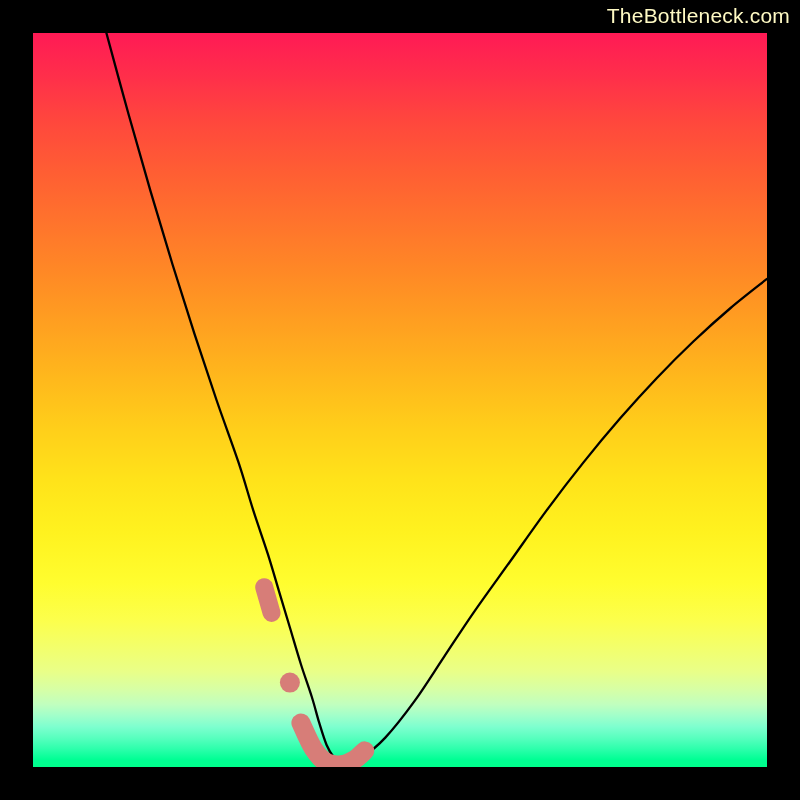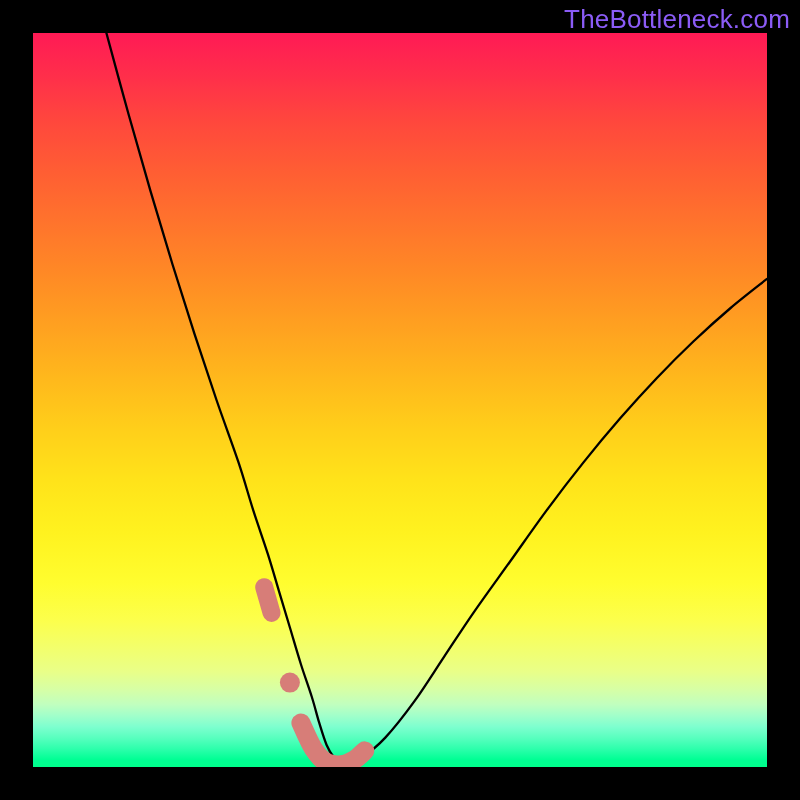--- a/index.html
+++ b/index.html
@@ -14,23 +14,23 @@
     position: relative;
     width: 800px;
     height: 800px;
     background: #000;
   }
   .watermark {
     position: absolute;
     top: 4px;
     right: 10px;
     font-family: Arial, Helvetica, sans-serif;
-    font-size: 26px;
+    font-size: 21px;
     font-weight: 500;
-    color: #8b5cf6;
+    color: #fef9c3;
     z-index: 10;
     letter-spacing: 0.2px;
   }
   .plot-area {
     position: absolute;
     left: 33px;
     top: 33px;
     width: 734px;
     height: 734px;
     overflow: hidden;

